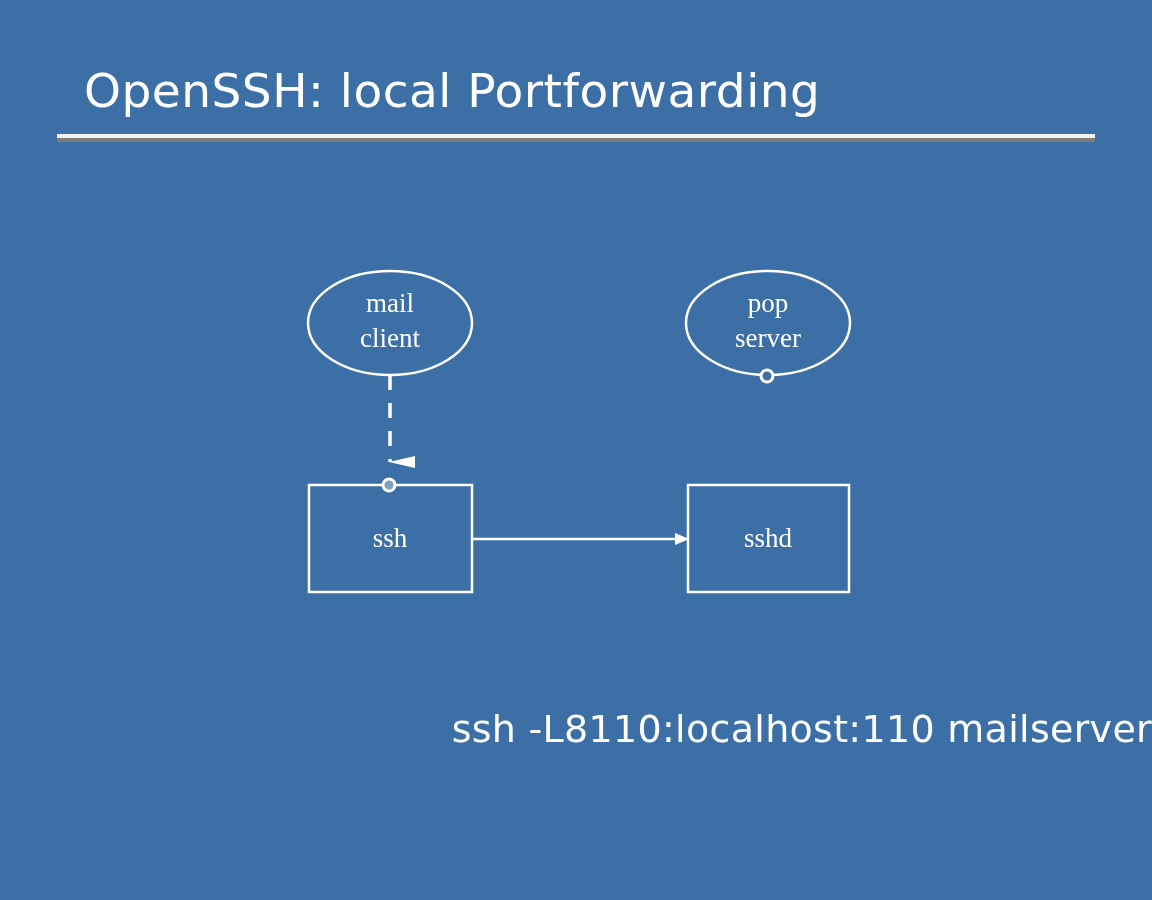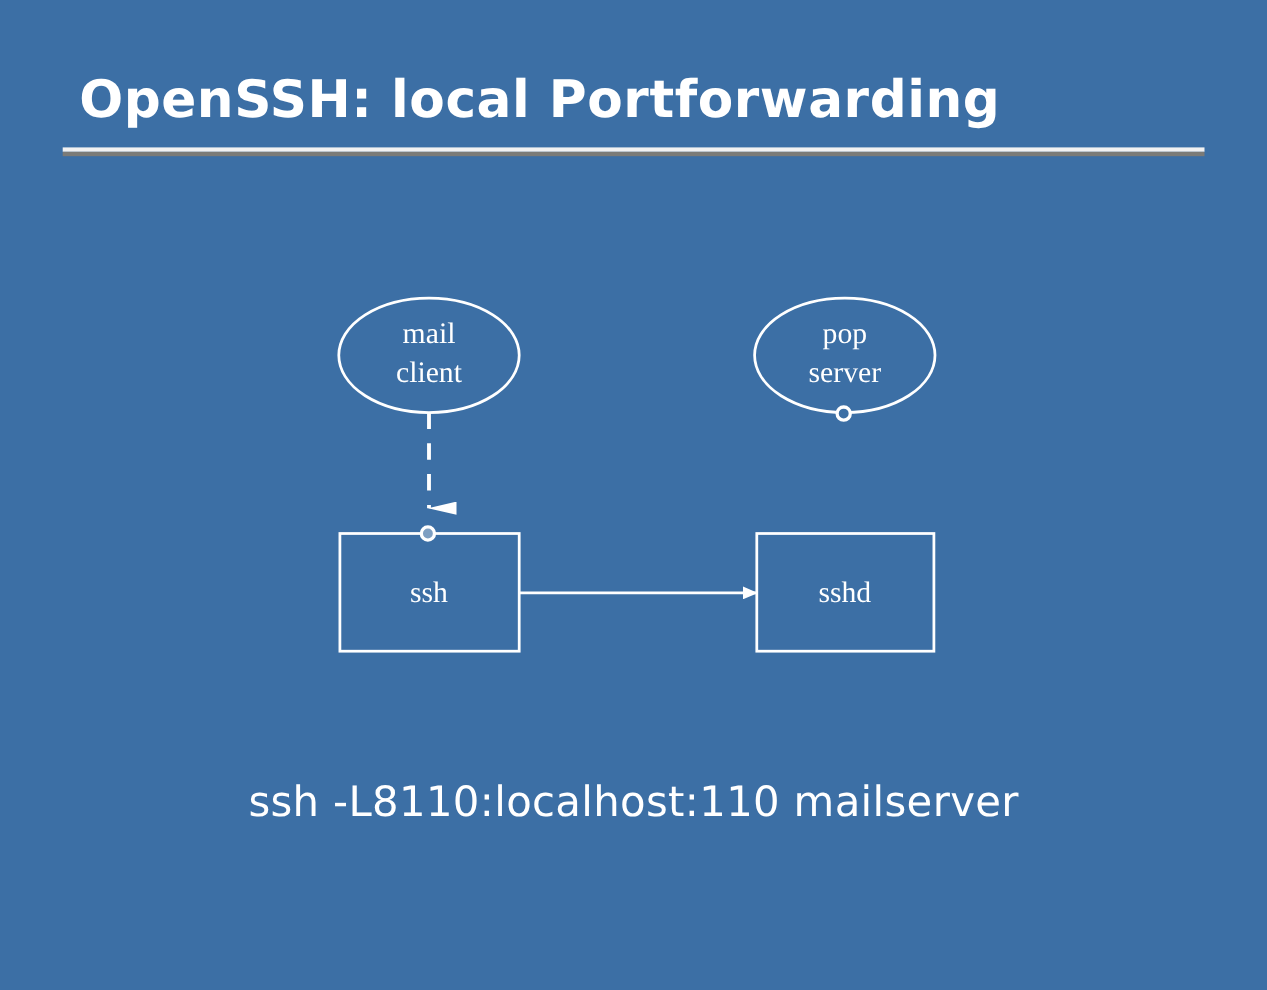--- a/index.html
+++ b/index.html
@@ -17,27 +17,27 @@
   .slide {
     position: relative;
     width: 1152px;
     height: 900px;
     background: #3c6fa5;
   }
 
   
   .title {
     position: absolute;
-    left: 72px;
+    left: 84px;
     top: 62px;
     width: 1020px;
     color: #ffffff;
     font-family: "DejaVu Sans", sans-serif;
     font-size: 47px;
-    font-weight: 700;
+    font-weight: 400;
     letter-spacing: 0.5px;
     line-height: 58px;
     white-space: nowrap;
   }
 
   .title-rule {
     position: absolute;
     left: 57px;
     top: 134px;
     width: 1038px;
@@ -73,21 +73,21 @@
     font-size: 27px;
     text-anchor: middle;
   }
 
   
   .caption {
     position: absolute;
     left: 0;
     top: 707px;
     width: 1152px;
-    text-align: center;
+    text-align: right;
     color: #ffffff;
     font-family: "DejaVu Sans", sans-serif;
     font-size: 38px;
     letter-spacing: 0.3px;
     white-space: nowrap;
   }
 </style>
 </head>
 <body>
 

